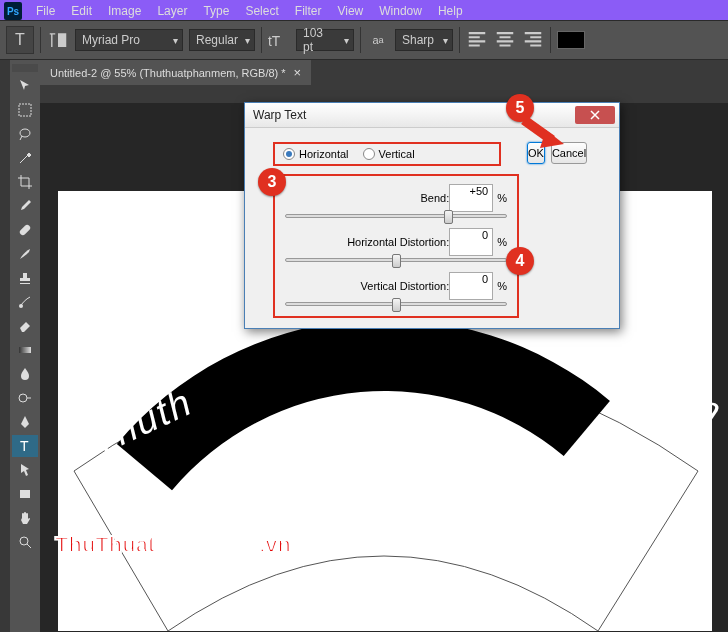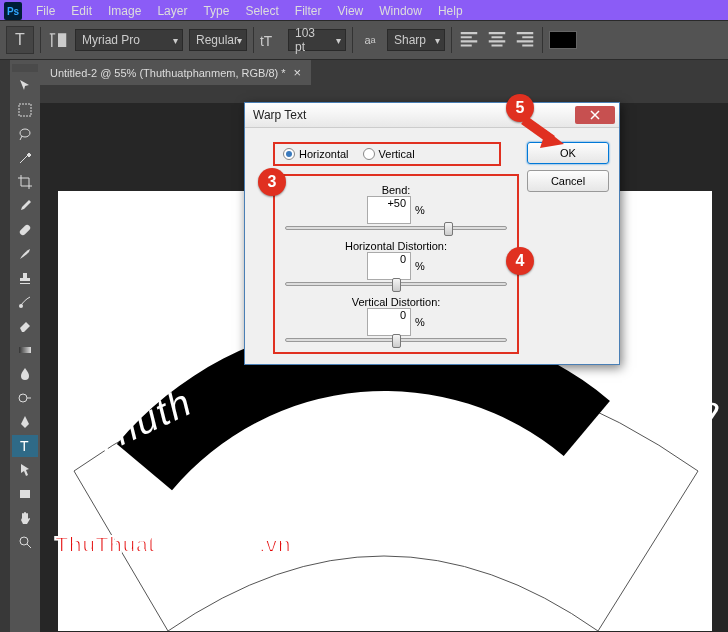--- a/index.html
+++ b/index.html
@@ -48,34 +48,34 @@
 .wm-red { color: #e30000; }
 .wm-blue { color: #ffffff; }
 
 
 .dialog { position: absolute; left: 244px; top: 102px; width: 376px; background: #f0f0f0; border: 1px solid #4a7fb5; box-shadow: 2px 3px 10px rgba(0,0,0,0.5); font-size: 11px; }
 .dlg-titlebar { height: 25px; background: linear-gradient(#fff,#e8e8e8); display: flex; align-items: center; justify-content: space-between; padding: 0 4px 0 8px; border-bottom: 1px solid #ccc; }
 .dlg-title { color: #222; font-size: 12px; }
 .dlg-close { width: 40px; height: 18px; background: #c75050; color: #fff; display: flex; align-items: center; justify-content: center; font-size: 11px; border-radius: 2px; }
 .dlg-body { padding: 10px; display: flex; gap: 8px; }
 .dlg-left { flex: 1; }
-.dlg-right { width: 82px; display: flex; flex-direction: column; gap: 6px; padding-top: 4px; }
+.dlg-right { width: 82px; display: flex; gap: 6px; padding-top: 4px; }
 .dlg-btn { height: 22px; background: linear-gradient(#fdfdfd,#e6e6e6); border: 1px solid #999; border-radius: 3px; font-size: 11px; display: flex; align-items: center; justify-content: center; }
 .dlg-btn.primary { border: 1px solid #0078d7; box-shadow: 0 0 2px #0078d7; }
 .style-row { display: flex; align-items: center; gap: 4px; margin-bottom: 8px; padding-left: 22px; }
 .style-select { width: 118px; height: 20px; background: #3399ff; color: #fff; border: 1px solid #7a7a7a; display: flex; align-items: center; padding-left: 4px; position: relative; font-size: 11px; }
 .arc-glyph { display: inline-block; width: 14px; height: 10px; border: 1.5px solid #fff; border-bottom: none; border-radius: 8px 8px 0 0; margin-right: 4px; }
 .style-arrow { width: 16px; height: 20px; background: #f0f0f0; border: 1px solid #7a7a7a; display: flex; align-items: center; justify-content: center; font-size: 9px; }
 .orient-row { display: flex; align-items: center; gap: 14px; padding: 4px 8px; border: 2px solid #e03020; margin: 4px 18px 8px 18px; }
 .radio-wrap { display: flex; align-items: center; gap: 4px; }
 .radio { width: 12px; height: 12px; border-radius: 50%; border: 1px solid #888; background: #fff; display: inline-flex; align-items: center; justify-content: center; }
 .radio.checked::after { content: ''; width: 6px; height: 6px; border-radius: 50%; background: #3a7abd; }
 .sliders-box { border: 2px solid #e03020; padding: 8px 10px; margin-left: 18px; }
 .slider-row { margin-bottom: 10px; }
-.slider-top { display: flex; align-items: center; justify-content: flex-end; margin-bottom: 2px; flex-direction: column; }
+.slider-top { display: flex; align-items: center; justify-content: flex-end; margin-bottom: 2px; }
 .slider-label { font-size: 11px; }
 .slider-valwrap { display: flex; align-items: center; gap: 4px; }
 .slider-input { width: 44px; height: 28px; border: 1px solid #aaa; background: #fff; text-align: right; padding-right: 4px; font-size: 11px; }
 .slider-track { height: 4px; background: #ddd; border: 1px solid #999; border-radius: 2px; position: relative; }
 .slider-thumb { position: absolute; top: -5px; width: 9px; height: 14px; background: linear-gradient(#f5f5f5,#ccc); border: 1px solid #777; border-radius: 2px; }
 
 
 .annot-circle { position: absolute; width: 28px; height: 28px; background: #e03020; border-radius: 50%; color: #fff; display: flex; align-items: center; justify-content: center; font-size: 16px; font-weight: bold; box-shadow: 0 1px 2px rgba(0,0,0,0.4); }
 .annot-arrow { position: absolute; }
 </style>
@@ -98,21 +98,21 @@
 
 <div class="optionsbar">
   <div class="tool-icon-sm">T</div>
   <div class="divider"></div>
   <div class="opt-icon">
     <svg viewBox="0 0 16 16">
         <path d="M2 3h4v1H4v9H3V4H2zM8 3h6v10H8z" fill="#ccc"></path>
       </svg>
   </div>
   <div class="dropdown" style="width:108px">Myriad Pro</div>
-  <div class="dropdown" style="width:58px">Regular</div>
+  <div class="dropdown" style="width:66px">Regular</div>
   <div class="divider"></div>
   <div class="opt-icon">
     <svg viewBox="0 0 16 16">
         <text x="0" y="12" font-size="10" fill="#ccc">tT</text>
       </svg>
   </div>
   <div class="dropdown" style="width:58px">103 pt</div>
   <div class="divider"></div>
   <div class="opt-icon" style="font-size:11px">a<sub>a</sub></div>
   <div class="dropdown" style="width:58px">Sharp</div>

